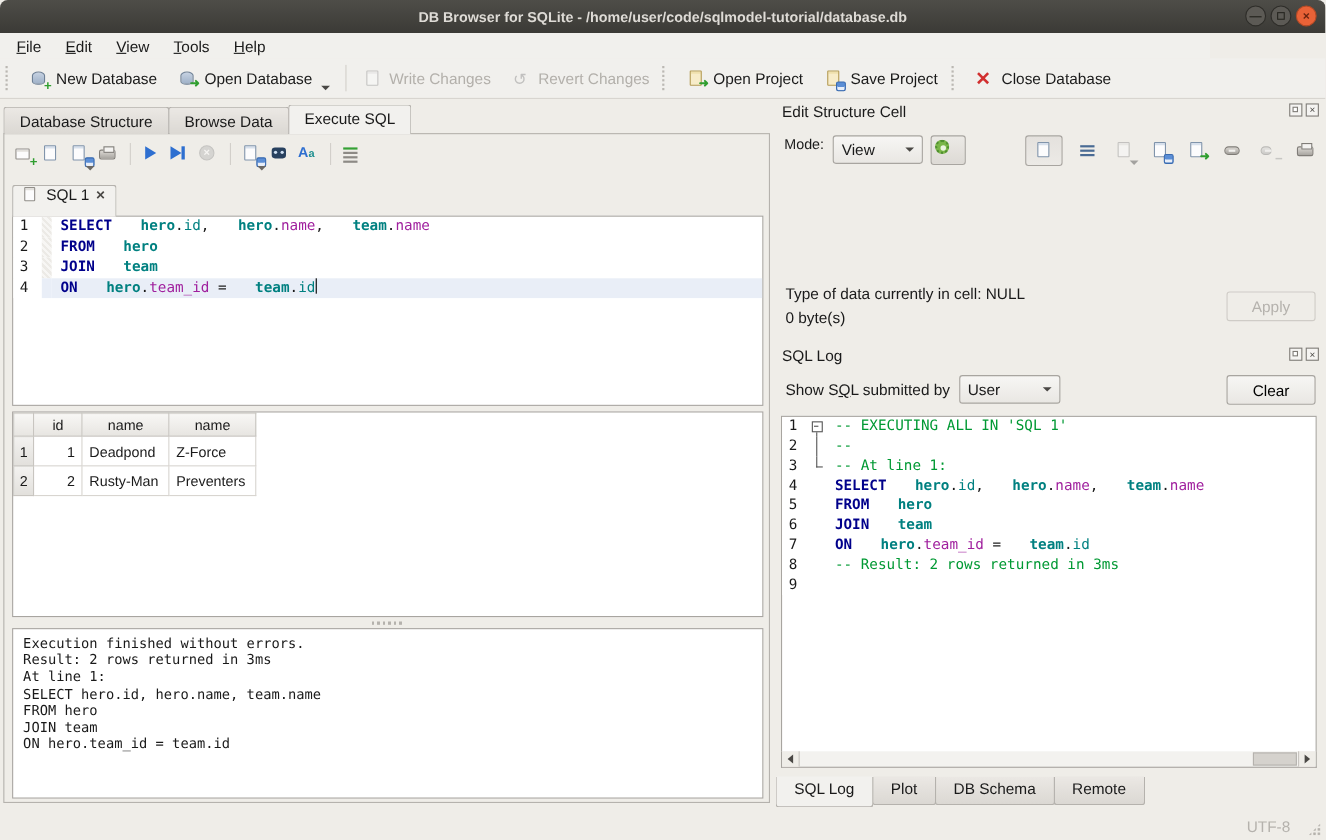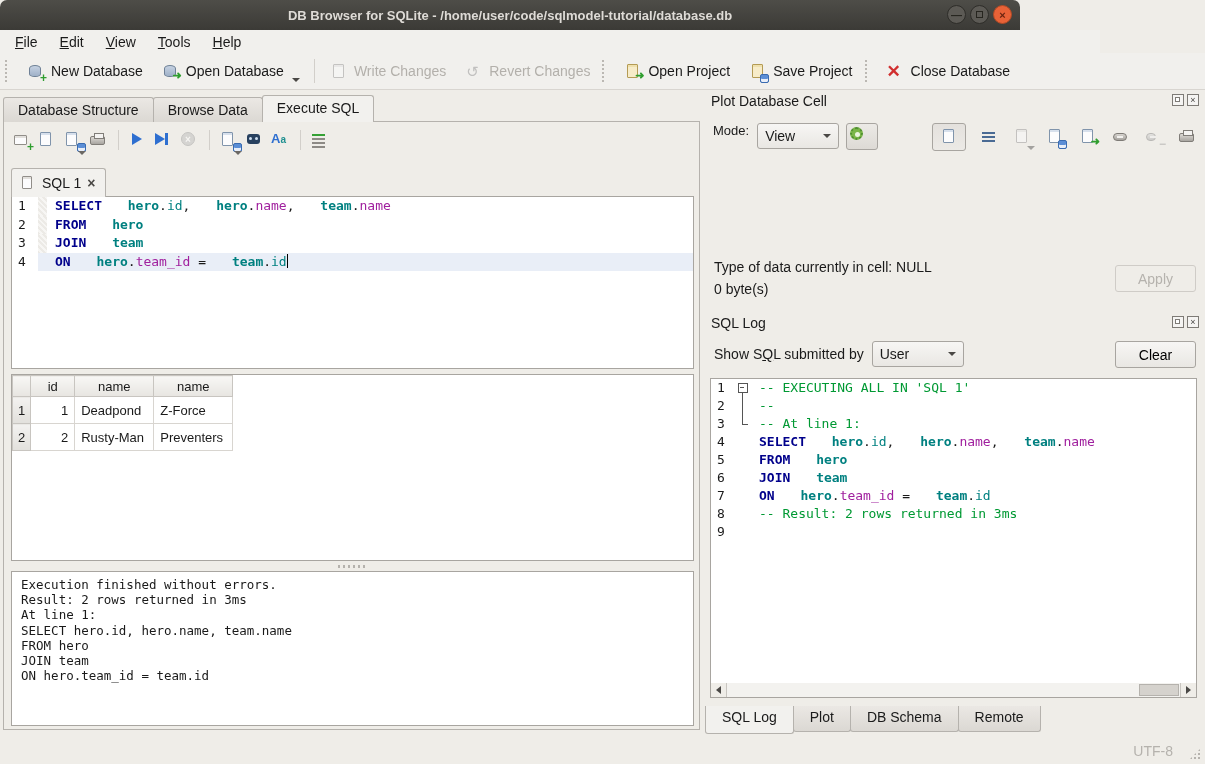--- a/index.html
+++ b/index.html
@@ -2,21 +2,21 @@
 <html><head>
 <meta charset="utf-8">
 <style>
   * { margin:0; padding:0; box-sizing:border-box; }
   html,body { width:1205px; height:764px; overflow:hidden; }
   body { font-family:"Liberation Sans", sans-serif; font-size:13px; color:#1a1a1a; background:#efede8; }
 
   .window { position:relative; width:1205px; height:764px; background:#efede8; }
 
   
-  .titlebar { position:absolute; left:0; top:0; width:1020px; height:30px;
+  .titlebar { position:absolute; left:0; top:0; width:1205px; height:30px;
     background:linear-gradient(#4e4d48,#3b3a36); border-radius:7px 7px 0 0;
     display:flex; align-items:center; justify-content:center; }
   .titlebar .title { color:#dedbd6; font-weight:bold; font-size:13px; }
   .win-controls { position:absolute; right:8px; top:5px; display:flex; gap:4px; }
   .wc { width:19px; height:19px; border-radius:50%; background:#5c5a55; border:1px solid #2e2d29;
     display:flex; align-items:center; justify-content:center; color:#26251f; font-size:11px; font-weight:bold; }
   .wc.close { background:#e96237; border-color:#b34a26; color:#6b2410; }
   .wc .sq { width:7px; height:7px; border:1.5px solid #26251f; }
 
   
@@ -84,21 +84,21 @@
   .left-frame { position:absolute; left:3px; top:121px; width:697px; height:609px;
     border:1px solid #b5b2ad; background:#efede8; z-index:2; }
 
   
   .sqlbar { position:absolute; left:6px; top:8px; display:flex; align-items:center; gap:4px; }
   .sqlbar .ic { width:22px; height:20px; }
   .sqlbar .sep { width:1px; height:20px; background:#d2cfca; margin:0 4px; }
   .dis { opacity:.45; filter:grayscale(1); }
 
   
-  .sqltab { position:absolute; left:7px; top:46px; height:29px; padding:0 10px; display:flex; align-items:center; gap:6px;
+  .sqltab { position:absolute; left:7px; top:46px; height:29px; padding:0 10px; display:flex; gap:6px;
     background:#f2f1ee; border:1px solid #b5b2ad; border-bottom:none; border-radius:3px 3px 0 0; font-size:14px; z-index:2;}
   .sqltab .ic { width:14px; height:16px; }
   .sqltab .pg { left:0; top:1px; }
   .tab-close { color:#4a4845; font-weight:bold; font-size:14px; }
 
   
   .editor { position:absolute; left:7px; top:74px; width:683px; height:173px; background:#fff;
     border:1px solid #a8a5a0; font-family:"DejaVu Sans Mono", monospace; font-size:13px; overflow:hidden; }
   .code-line { display:flex; height:18.5px; line-height:18.5px; white-space:pre; }
   .gutter-num { flex:none; width:26px; padding-left:6px; background:#fff; color:#1a1a1a; }
@@ -371,21 +371,21 @@
 Result: 2 rows returned in 3ms
 At line 1:
 SELECT hero.id, hero.name, team.name
 FROM hero
 JOIN team
 ON hero.team_id = team.id</div>
   </div>
 
   <div class="right-pane">
 
-    <div class="dock-title" style="top:3px">Plot Database Cell</div>
+    <div class="dock-title" style="top:3px">Edit Structure Cell</div>
     <div class="dock-btns" style="top:4px">
       <span class="dock-btn">
           <span class="inner"></span>
         </span>
       <span class="dock-btn">×</span>
     </div>
 
     <div class="mode-row">
       <span>Mode:</span>
       <div class="select" style="width:82px; margin-left:8px">

